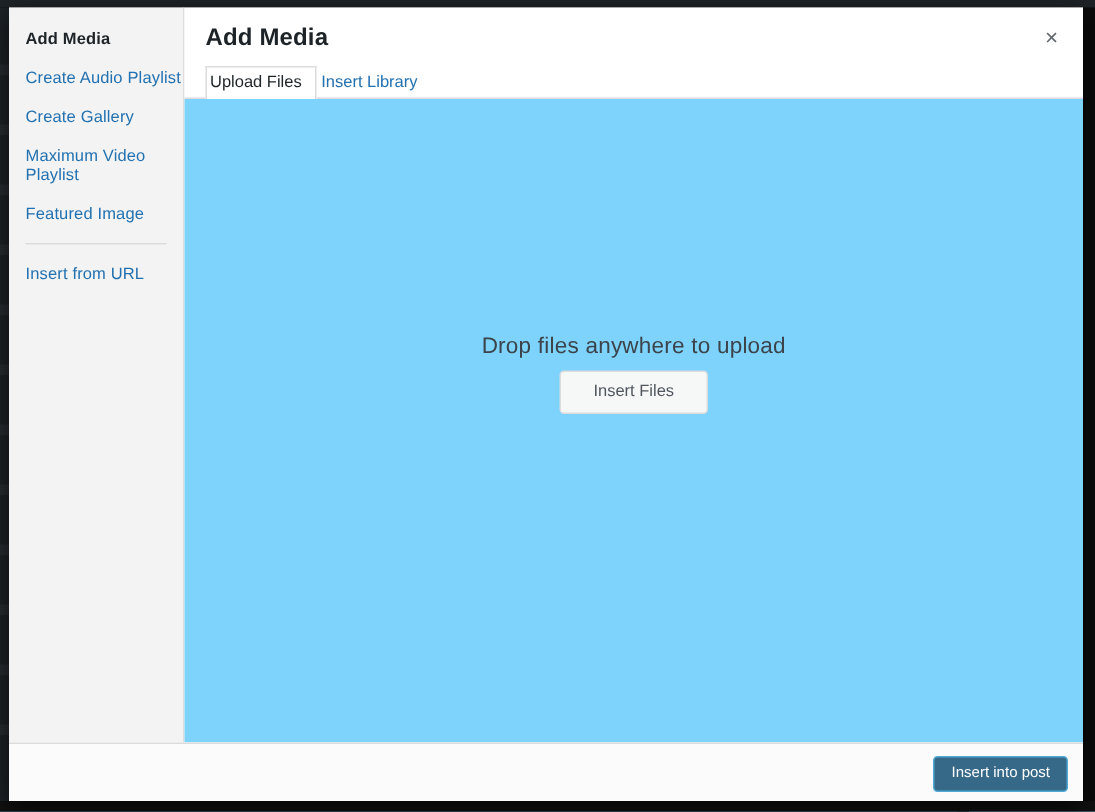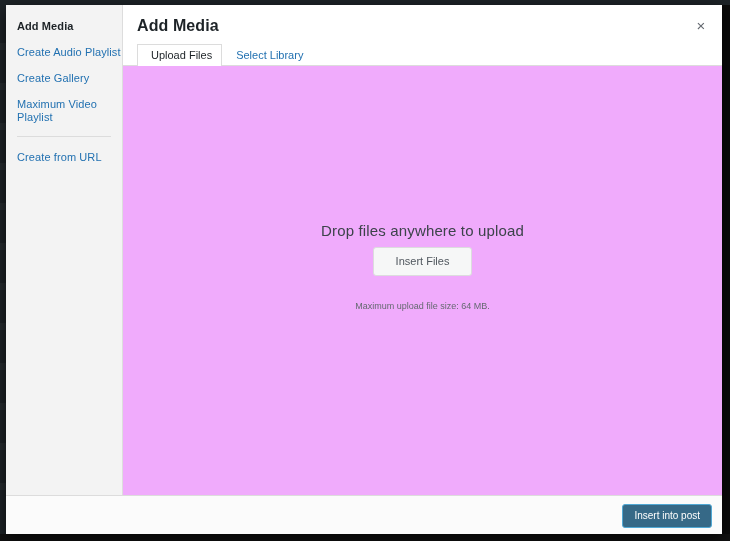--- a/index.html
+++ b/index.html
@@ -153,42 +153,42 @@
     border-bottom: 1px solid #dcdcdc;
   }
   .router-tabs {
     display: flex;
     align-items: flex-end;
     height: 22px;
   }
   .router-tab {
     font-size: 11px;
     line-height: 12px;
-    padding: 4px 9px 5px 13px;
+    padding: 4px 9px 5px 2px;
     color: #2271b1;
     text-decoration: none;
     cursor: pointer;
     border: 1px solid transparent;
     border-bottom: 0;
     position: relative;
     top: 1px;
     background: transparent;
   }
   .router-tab.active {
     color: #1d2327;
     background: #fff;
     border-color: #dcdcdc;
     cursor: default;
   }
 
   
   .uploader {
     flex: 1 1 auto;
     position: relative;
-    background: #f0abfc;
+    background: #7dd3fc;
   }
   .uploader-inline {
     position: absolute;
     left: 0;
     right: 0;
     top: 155px;
     text-align: center;
   }
   .drop-instructions {
     font-size: 15px;
@@ -272,46 +272,46 @@
 
   <div class="media-modal">
 
     <div class="modal-body">
 
       <nav class="media-menu">
         <a class="menu-item active" href="#">Add Media</a>
         <a class="menu-item" href="#">Create Audio Playlist</a>
         <a class="menu-item" href="#">Create Gallery</a>
         <a class="menu-item" href="#">Maximum Video Playlist</a>
+        <a class="menu-item" href="#">Featured Image</a>
 
         <div class="menu-separator"></div>
 
-        <a class="menu-item" href="#">Create from URL</a>
+        <a class="menu-item" href="#">Insert from URL</a>
       </nav>
 
       <div class="media-frame">
 
         <div class="frame-title">
           <h1>Add Media</h1>
         </div>
 
         <button class="close-button">×</button>
 
         <div class="router">
           <div class="router-tabs">
             <a class="router-tab active" href="#">Upload Files</a>
-            <a class="router-tab" href="#">Select Library</a>
+            <a class="router-tab" href="#">Insert Library</a>
           </div>
         </div>
 
         <div class="uploader">
           <div class="uploader-inline">
             <h2 class="drop-instructions">Drop files anywhere to upload</h2>
             <button class="browser-button">Insert Files</button>
-            <p class="max-upload-size">Maximum upload file size: 64 MB.</p>
           </div>
         </div>
 
       </div>
     </div>
 
     <div class="media-toolbar">
       <button class="insert-button">Insert into post</button>
     </div>
 

